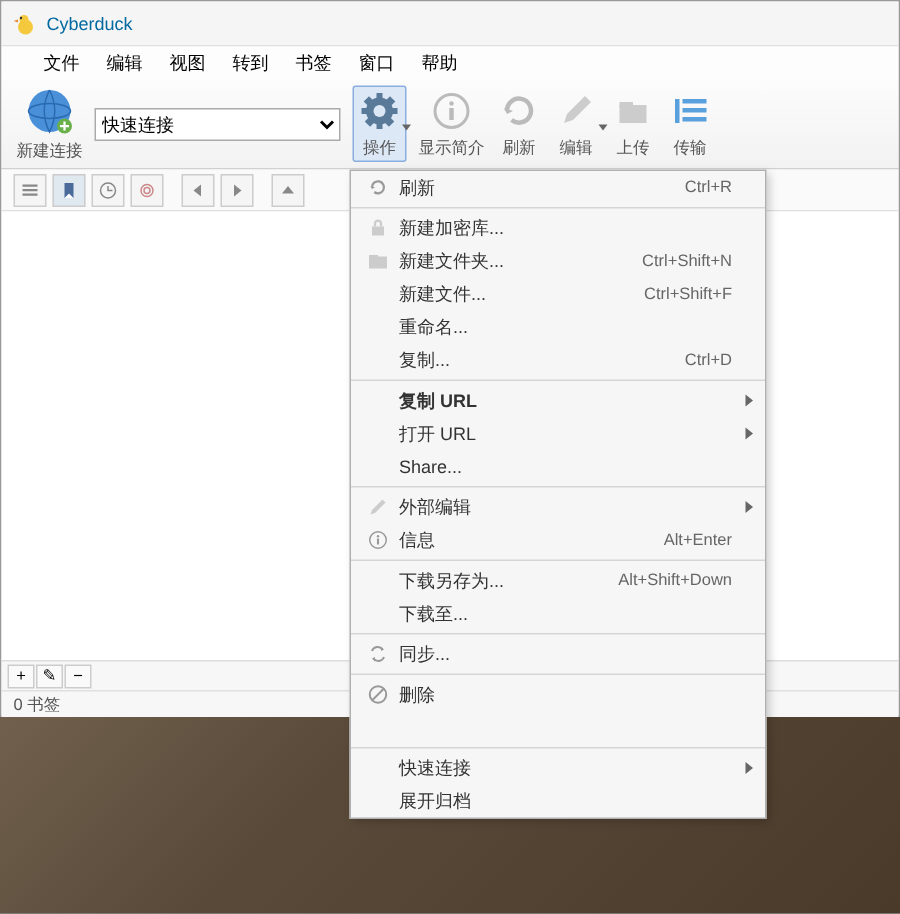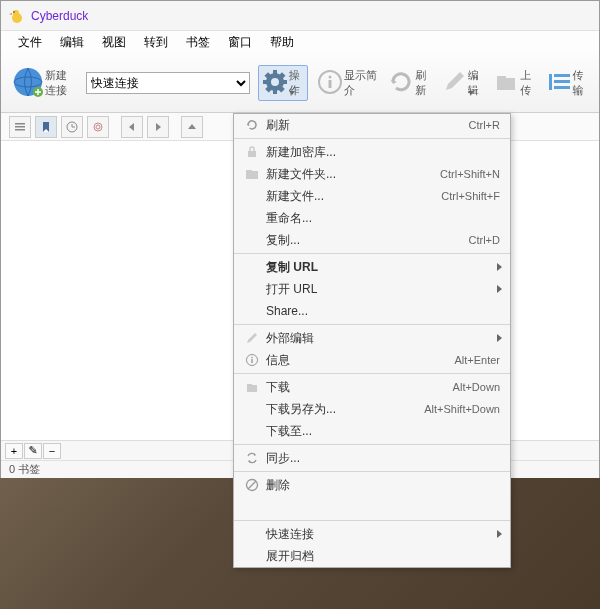--- a/index.html
+++ b/index.html
@@ -2,45 +2,45 @@
 <html><head>
 <meta charset="utf-8">
 <style>
 * { margin: 0; padding: 0; box-sizing: border-box; font-family: "Microsoft YaHei", "SimSun", Arial, sans-serif; }
 body { width: 600px; height: 609px; overflow: hidden; position: relative; background: #888; }
 .bg-img { position: absolute; top: 0; left: 0; width: 600px; height: 609px; background: linear-gradient(135deg, #9a8570 0%, #7a6a55 30%, #5a4a3a 60%, #4a3a2a 100%); }
 .window { position: absolute; top: 0; left: 0; width: 600px; height: 478px; background: #fff; border: 1px solid #999; }
 .titlebar { height: 30px; background: #f5f5f5; border-bottom: 1px solid #e0e0e0; display: flex; align-items: center; padding: 0 8px; }
 .title-icon { width: 16px; height: 16px; margin-right: 6px; }
 .title-icon svg { width: 16px; height: 16px; }
-.title-text { font-size: 12px; color: #6d28d9; }
-.menubar { height: 22px; background: #fdfdfd; display: flex; align-items: center; padding: 0 8px; font-size: 12px; }
+.title-text { font-size: 12px; color: #0369a1; }
+.menubar { height: 22px; background: #fdfdfd; display: flex; align-items: center; padding: 0 19px; font-size: 12px; }
 .menubar span { padding: 2px 9px; cursor: default; }
 .toolbar { height: 60px; background: linear-gradient(#fcfcfc, #f2f2f2); border-bottom: 1px solid #d0d0d0; display: flex; align-items: center; padding: 3px 6px; }
-.tb-item { display: flex; flex-direction: row; align-items: center; margin: 0 4px; font-size: 11px; color: #555; }
+.tb-item { display: flex; flex-direction: column; align-items: center; margin: 0 4px; font-size: 11px; color: #555; }
 .tb-icon { width: 30px; height: 30px; margin-bottom: 2px; display: flex; align-items: center; justify-content: center; }
 .tb-icon.large { width: 34px; height: 34px; }
 .tb-item.selected { background: #dce8f5; border: 1px solid #8aaee0; border-radius: 2px; padding: 1px 2px; }
 .tb-dropdown-arrow { width: 0; height: 0; border-left: 3px solid transparent; border-right: 3px solid transparent; border-top: 4px solid #666; margin-top: 2px; }
 .quick-connect { flex: 0 0 auto; margin: 12px 4px; }
 .quick-connect select { width: 164px; height: 22px; font-size: 12px; border: 1px solid #aaa; background: #fff; }
 .subbar { height: 28px; background: #fafafa; border-bottom: 1px solid #e0e0e0; display: flex; align-items: center; padding: 0 6px; }
 .subbar-btn { width: 22px; height: 22px; border: 1px solid #ccc; background: #f5f5f5; margin: 0 2px; display: flex; align-items: center; justify-content: center; font-size: 11px; cursor: default; }
 .subbar-sep { width: 8px; }
 .content-area { height: 299px; background: #fff; }
 .bottom-toolbar { height: 20px; background: #f7f7f7; border-top: 1px solid #ddd; display: flex; align-items: center; padding: 0 4px; }
 .btm-btn { width: 18px; height: 16px; border: 1px solid #ccc; background: #fafafa; display: flex; align-items: center; justify-content: center; font-size: 11px; margin-right: 1px; }
 .statusbar { height: 18px; background: #f7f7f7; border-top: 1px solid #e0e0e0; display: flex; align-items: center; padding: 0 8px; font-size: 11px; color: #555; }
 .dropdown { position: absolute; top: 113px; left: 233px; width: 278px; background: #f6f6f6; border: 1px solid #b0b0b0; box-shadow: 2px 2px 6px rgba(0,0,0,0.2); font-size: 12px; }
 .dd-item { display: flex; align-items: center; height: 22px; padding: 0 8px; }
 .dd-item.sep { height: 1px; background: #d5d5d5; margin: 2px 0; padding: 0; }
 .dd-item.bold .dd-label { font-weight: bold; }
 .dd-icon { width: 20px; height: 16px; margin-right: 4px; display: flex; align-items: center; justify-content: center; color: #888; }
 .dd-label { flex: 1; color: #333; }
-.dd-shortcut { color: #666; font-size: 11px; margin-right: 2px; }
+.dd-shortcut { color: #666; font-size: 11px; margin-right: 14px; }
 .dd-arrow { width: 0; height: 0; border-top: 4px solid transparent; border-bottom: 4px solid transparent; border-left: 5px solid #666; }
 .globe { width: 34px; height: 34px; }
 .svg-icon { width: 28px; height: 28px; }
 </style>
 </head>
 <body>
 
 <div class="bg-img"></div>
 
 <div class="window">
@@ -295,30 +295,20 @@
           <circle cx="7" cy="7" r="5.5" fill="none" stroke="#999" stroke-width="1"></circle>
           <circle cx="7" cy="4.5" r="0.8" fill="#999"></circle>
           <rect x="6.3" y="6" width="1.4" height="4" fill="#999"></rect>
         </svg>
       </span>
       <span class="dd-label">信息</span>
       <span class="dd-shortcut">Alt+Enter</span>
     </div>
     <div class="dd-item sep"></div>
     <div class="dd-item">
-      <span class="dd-icon">
-        <svg width="14" height="14" viewBox="0 0 14 14">
-          <rect x="2" y="5" width="10" height="7" fill="#ccc"></rect>
-          <rect x="2" y="4" width="5" height="3" fill="#ccc"></rect>
-        </svg>
-      </span>
-      <span class="dd-label">下载</span>
-      <span class="dd-shortcut">Alt+Down</span>
-    </div>
-    <div class="dd-item">
       <span class="dd-icon"></span>
       <span class="dd-label">下载另存为...</span>
       <span class="dd-shortcut">Alt+Shift+Down</span>
     </div>
     <div class="dd-item">
       <span class="dd-icon"></span>
       <span class="dd-label">下载至...</span>
     </div>
     <div class="dd-item sep"></div>
     <div class="dd-item">

